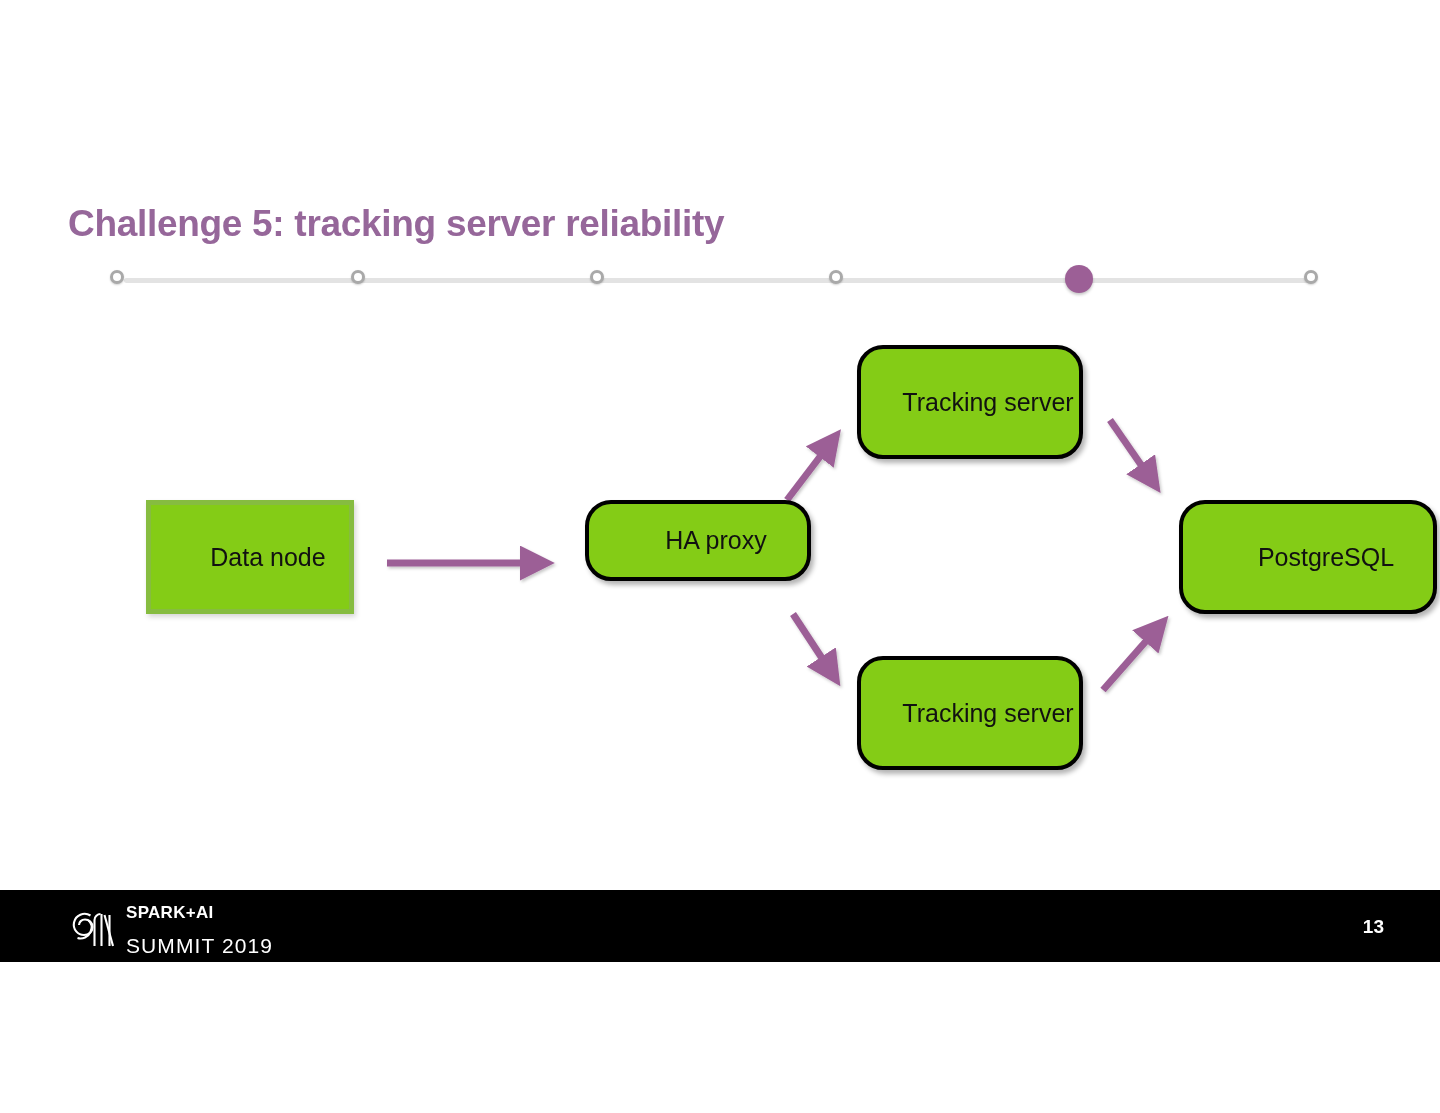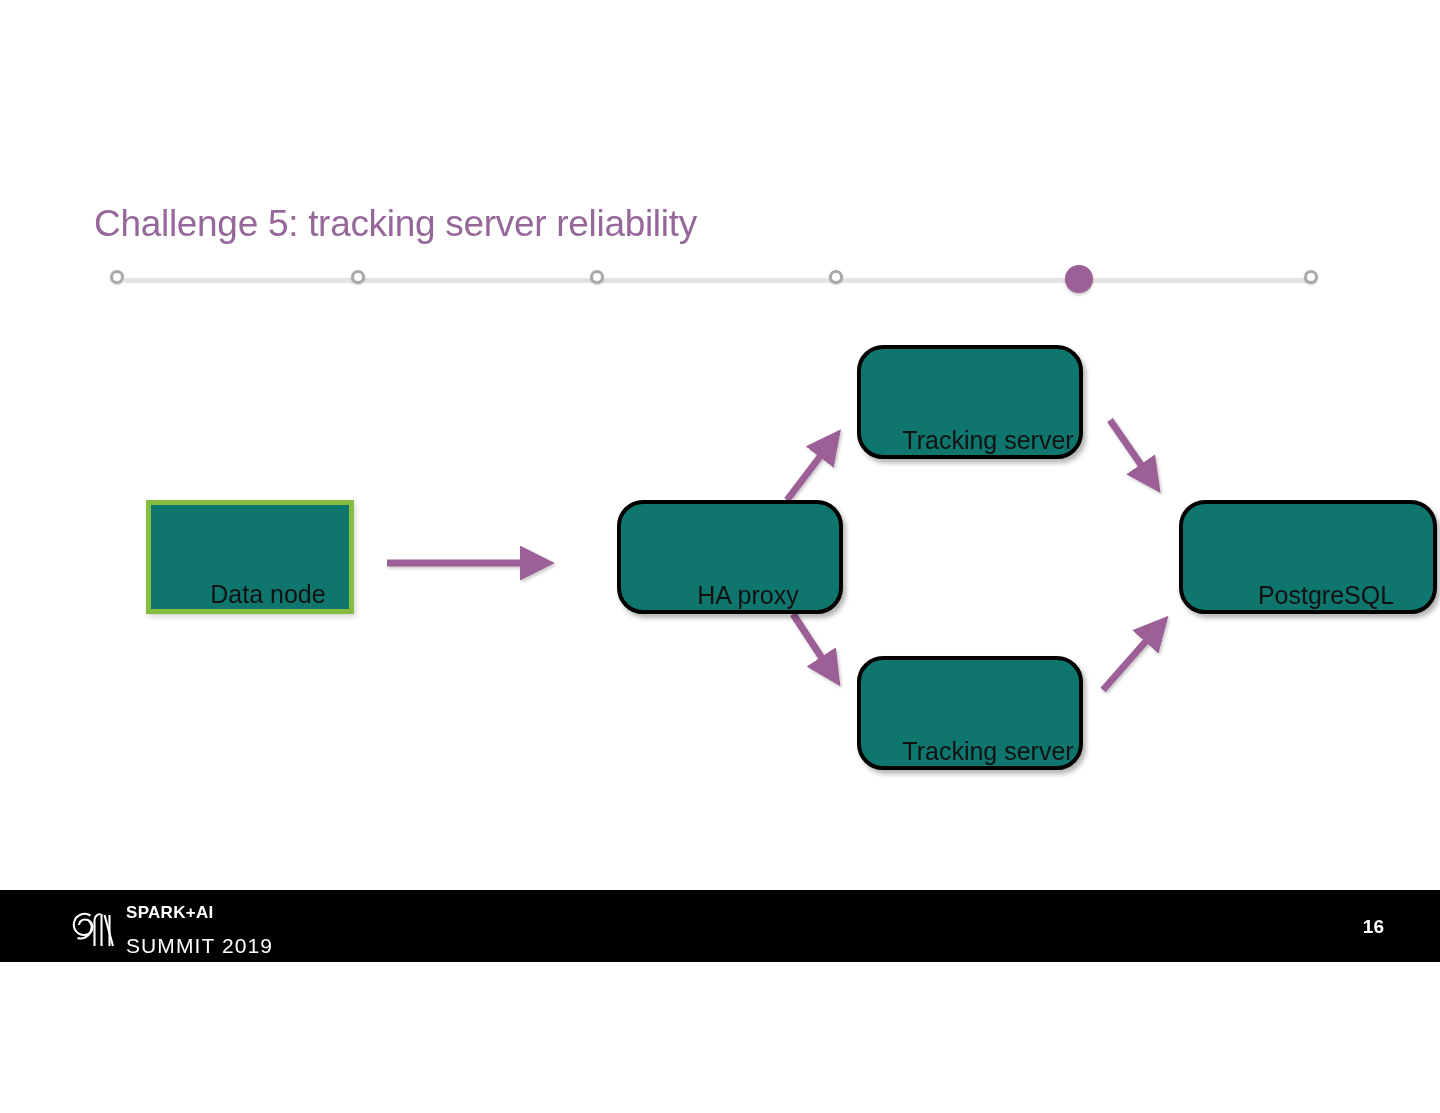--- a/index.html
+++ b/index.html
@@ -11,24 +11,24 @@
     width: 1440px;
     height: 1113px;
     position: relative;
     overflow: hidden;
     font-family: "Liberation Sans", sans-serif;
   }
 
   
   .slide-title {
     position: absolute;
-    left: 94px;
+    left: 68px;
     top: 203px;
     font-size: 37px;
-    font-weight: normal;
+    font-weight: bold;
     color: #96679a;
     letter-spacing: -0.3px;
     white-space: nowrap;
   }
 
   
   .progress-rail {
     position: absolute;
     left: 110px;
     top: 262px;
@@ -78,42 +78,42 @@
     top: 0;
     width: 1440px;
     height: 890px;
     pointer-events: none;
   }
 
   
   .node {
     position: absolute;
     display: flex;
-    align-items: flex-end;
+    align-items: center;
     justify-content: center;
-    background: #0f766e;
+    background: #84cc16;
     box-sizing: border-box;
     font-size: 25px;
     color: #111111;
     text-align: center;
     padding-left: 36px;
   }
   .node-rounded {
     border: 4px solid #000000;
     border-radius: 26px;
     box-shadow: 3px 4px 5px rgba(0,0,0,0.30);
   }
   .node-green {
     border: 5px solid #86bc40;
     border-radius: 0;
     box-shadow: 2px 3px 5px rgba(0,0,0,0.16);
   }
 
   #node-data-node   { left: 146px; top: 500px; width: 208px; height: 114px; }
-  #node-ha-proxy    { left: 617px; top: 500px; width: 226px; height: 114px; }
+  #node-ha-proxy    { left: 585px; top: 500px; width: 226px; height: 81px; }
   #node-tracking-1  { left: 857px; top: 345px; width: 226px; height: 114px; }
   #node-tracking-2  { left: 857px; top: 656px; width: 226px; height: 114px; }
   #node-postgres    { left: 1155px; top: 500px; width: 258px; height: 114px; margin-left: 24px; }
 
   
   .footer {
     position: absolute;
     left: 0;
     top: 890px;
     width: 1440px;
@@ -234,13 +234,13 @@
       <path d="M36.5 9 L45 40"></path>
       <path d="M41.5 9 L41.5 40"></path>
     </g>
   </svg>
   <div class="logo-text">
     <div class="logo-line1">SPARK+AI</div>
     <div class="logo-line2">SUMMIT 2019</div>
   </div>
 </div>
 
-<div class="page-number">16</div>
+<div class="page-number">13</div>
 
 </body></html>

